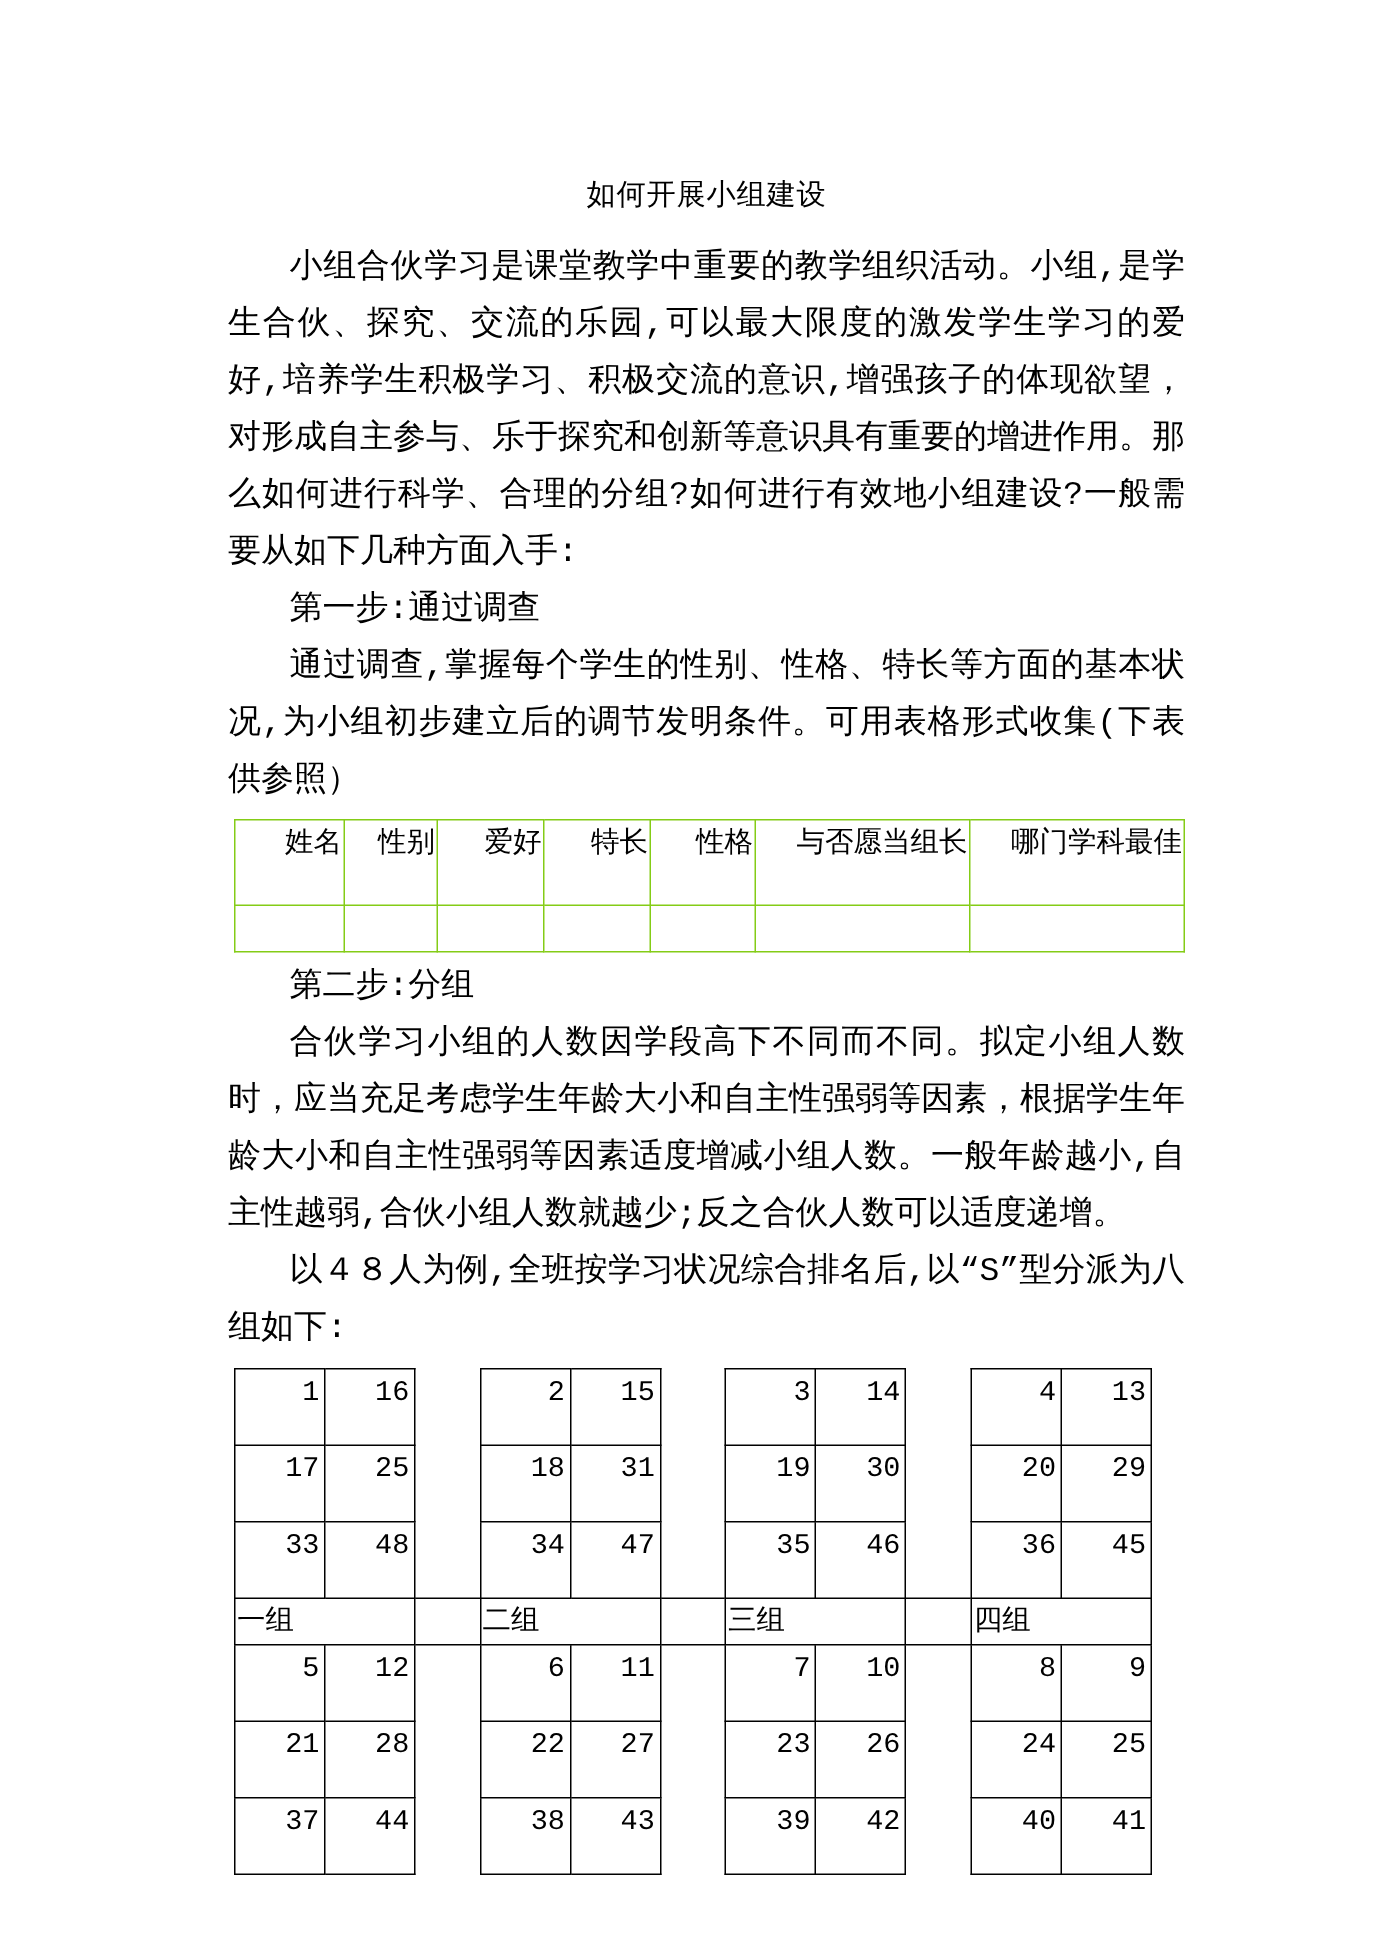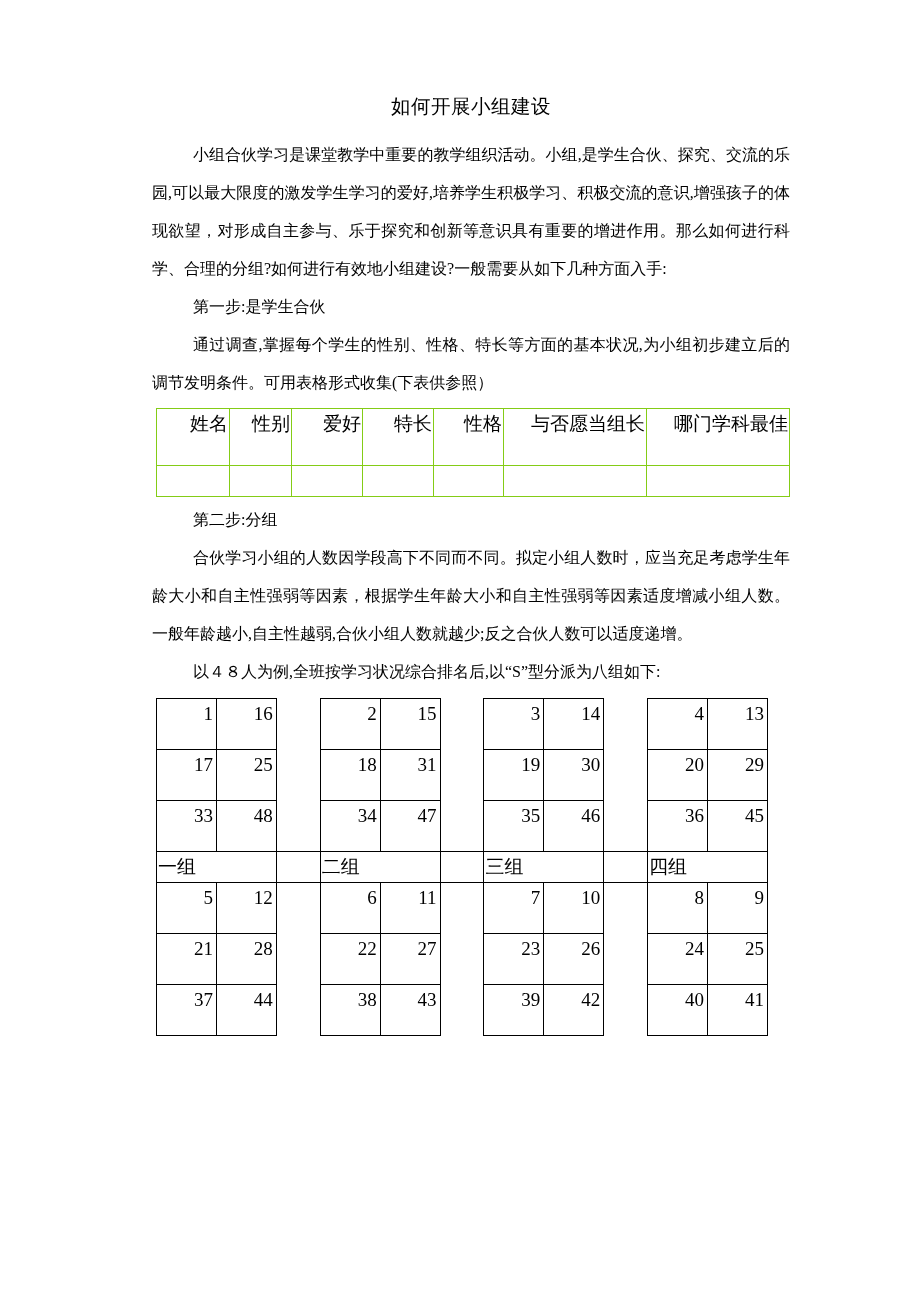--- a/index.html
+++ b/index.html
@@ -13,31 +13,32 @@
     font-family: "Liberation Serif", "DejaVu Serif", serif;
     color: #000000;
     position: relative;
     overflow: hidden;
   }
   .page {
     position: relative;
     width: 920px;
     height: 1302px;
     box-sizing: border-box;
-    padding: 92px 130px 0 152px;
+    padding: 116px 130px 0 152px;
+    font-family: Liberation Mono, monospace;
   }
   .doc-title {
     text-align: center;
     font-size: 19.5px;
     line-height: 30px;
     margin: 0 0 14px 0;
     letter-spacing: 0.5px;
   }
   p.body-par {
-    font-size: 16px;
+    font-size: 22px;
     line-height: 38px;
     margin: 0;
     text-align: justify;
     text-justify: inter-ideograph;
     letter-spacing: 0px;
   }
   p.indent2 { text-indent: 41px; }
 
   
   table.survey {
@@ -95,21 +96,21 @@
 </head>
 <body>
 
 <div class="page">
 
   <div class="doc-title">如何开展小组建设</div>
 
   <p class="body-par indent2">小组合伙学习是课堂教学中重要的教学组织活动。小组,是学生合伙、探究、交流的乐园,可以最大限度的激发学生学习的爱好,培养学生积极学习、积极交流的意识,增强孩子的体现欲望，对形成自主参与、乐于探究和创新等意识具有重要的增进作用。那么如何进行科学、合理的分组?如何进行有效地小组建设?一般需要从如下几种方面入手:</p>
 
 
-  <p class="body-par indent2">第一步:是学生合伙</p>
+  <p class="body-par indent2">第一步:通过调查</p>
 
   <p class="body-par indent2">通过调查,掌握每个学生的性别、性格、特长等方面的基本状况,为小组初步建立后的调节发明条件。可用表格形式收集(下表供参照）</p>
 
   <table class="survey">
     <tbody>
         <tr class="hdr">
       <td style="width:70px">姓名</td>
       <td style="width:59px">性别</td>
       <td style="width:68px">爱好</td>
       <td style="width:68px">特长</td>

